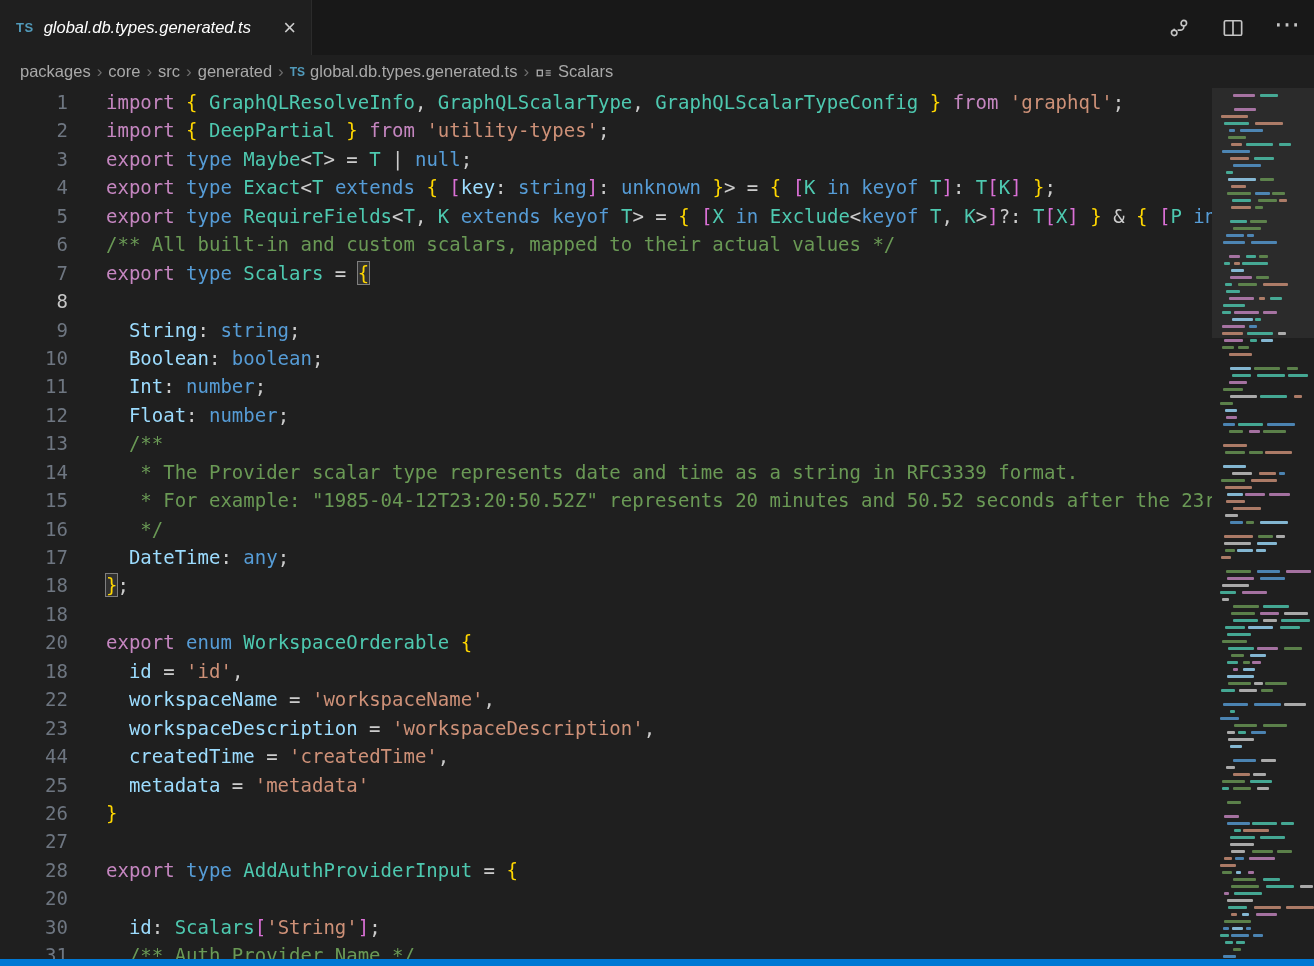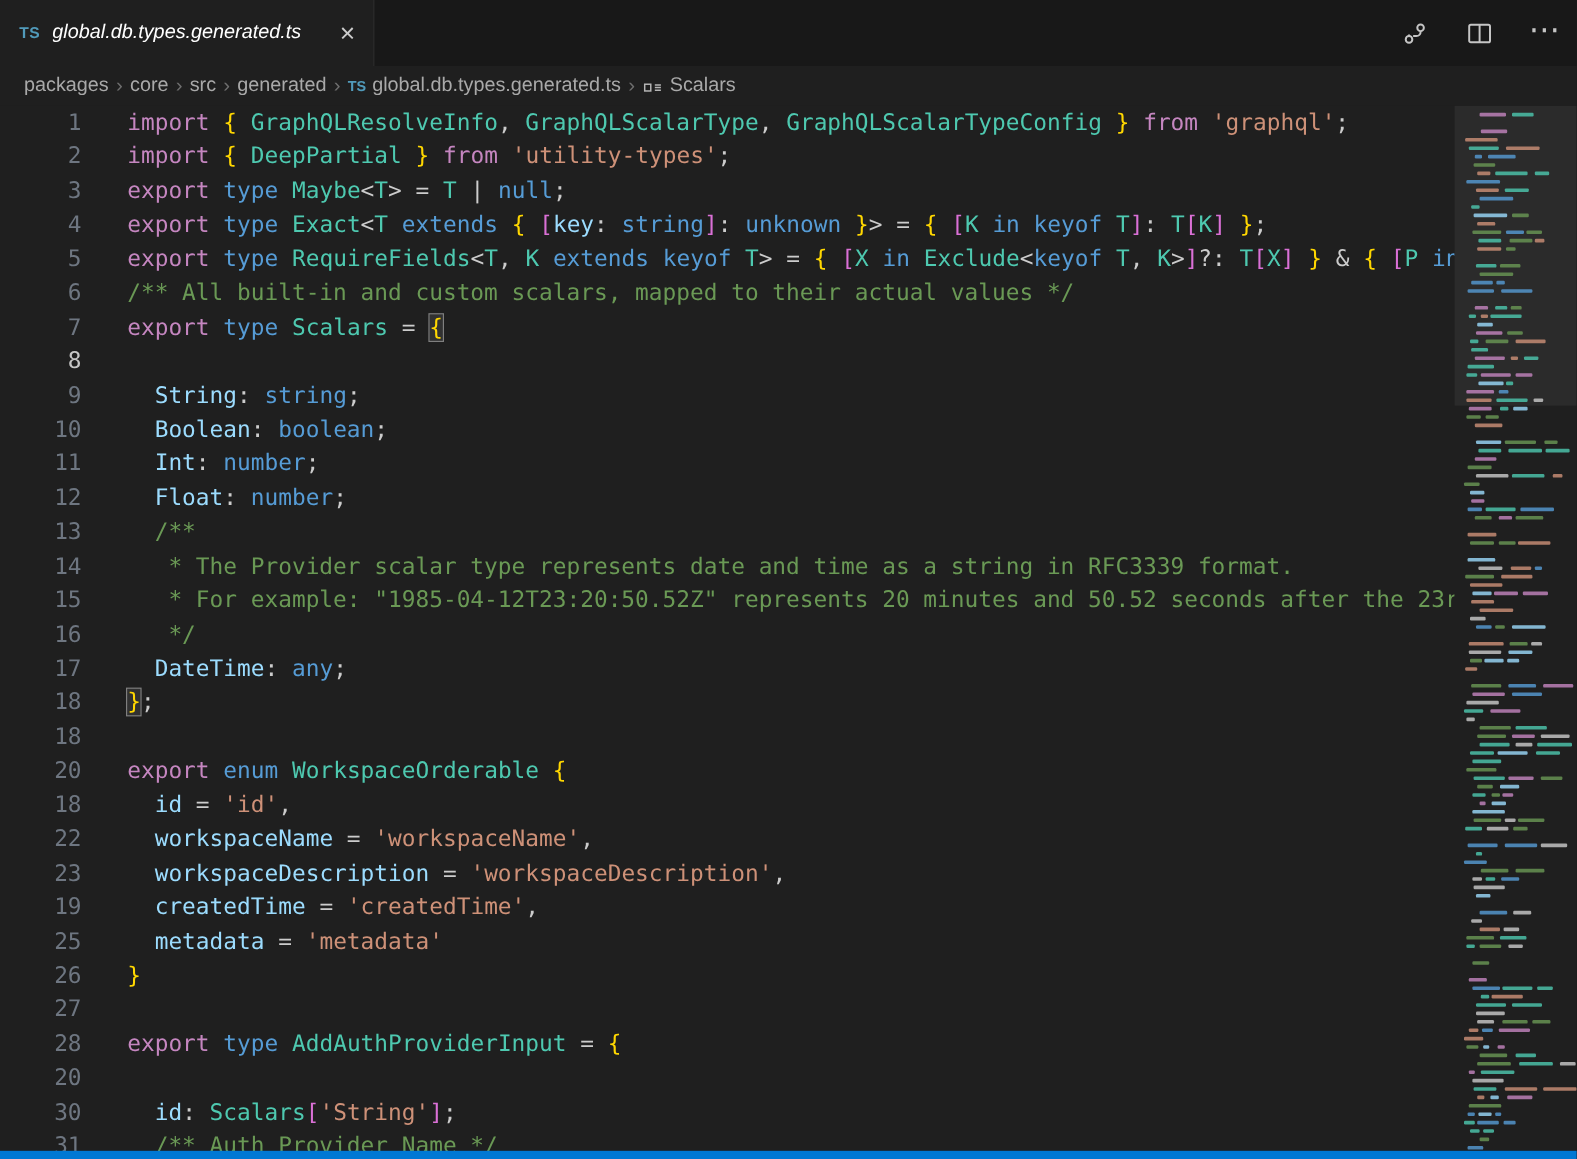--- a/index.html
+++ b/index.html
@@ -123,21 +123,21 @@
         <div class="code-line"><span class="ln">14</span><span class="lc"><span class="tk-com">   * The Provider scalar type represents date and time as a string in RFC3339 format.</span></span></div>
         <div class="code-line"><span class="ln">15</span><span class="lc"><span class="tk-com">   * For example: "1985-04-12T23:20:50.52Z" represents 20 minutes and 50.52 seconds after the 23rd minute</span></span></div>
         <div class="code-line"><span class="ln">16</span><span class="lc"><span class="tk-com">   */</span></span></div>
         <div class="code-line"><span class="ln">17</span><span class="lc"><span class="tk-pl">  </span><span class="tk-var">DateTime</span><span class="tk-pl">: </span><span class="tk-kw2">any</span><span class="tk-pl">;</span></span></div>
         <div class="code-line"><span class="ln">18</span><span class="lc"><span class="tk-b1m">}</span><span class="tk-pl">;</span></span></div>
         <div class="code-line"><span class="ln">18</span><span class="lc"></span></div>
         <div class="code-line"><span class="ln">20</span><span class="lc"><span class="tk-kw">export</span><span class="tk-pl"> </span><span class="tk-kw2">enum</span><span class="tk-pl"> </span><span class="tk-type">WorkspaceOrderable</span><span class="tk-pl"> </span><span class="tk-b1">{</span></span></div>
         <div class="code-line"><span class="ln">18</span><span class="lc"><span class="tk-pl">  </span><span class="tk-var">id</span><span class="tk-pl"> = </span><span class="tk-str">'id'</span><span class="tk-pl">,</span></span></div>
         <div class="code-line"><span class="ln">22</span><span class="lc"><span class="tk-pl">  </span><span class="tk-var">workspaceName</span><span class="tk-pl"> = </span><span class="tk-str">'workspaceName'</span><span class="tk-pl">,</span></span></div>
         <div class="code-line"><span class="ln">23</span><span class="lc"><span class="tk-pl">  </span><span class="tk-var">workspaceDescription</span><span class="tk-pl"> = </span><span class="tk-str">'workspaceDescription'</span><span class="tk-pl">,</span></span></div>
-        <div class="code-line"><span class="ln">19</span><span class="lc"><span class="tk-pl">  </span><span class="tk-var">createdTime</span><span class="tk-pl"> = </span><span class="tk-str">'createdTime'</span><span class="tk-pl">,</span></span></div>
+        <div class="code-line"><span class="ln">44</span><span class="lc"><span class="tk-pl">  </span><span class="tk-var">createdTime</span><span class="tk-pl"> = </span><span class="tk-str">'createdTime'</span><span class="tk-pl">,</span></span></div>
         <div class="code-line"><span class="ln">25</span><span class="lc"><span class="tk-pl">  </span><span class="tk-var">metadata</span><span class="tk-pl"> = </span><span class="tk-str">'metadata'</span></span></div>
         <div class="code-line"><span class="ln">26</span><span class="lc"><span class="tk-b1">}</span></span></div>
         <div class="code-line"><span class="ln">27</span><span class="lc"></span></div>
         <div class="code-line"><span class="ln">28</span><span class="lc"><span class="tk-kw">export</span><span class="tk-pl"> </span><span class="tk-kw2">type</span><span class="tk-pl"> </span><span class="tk-type">AddAuthProviderInput</span><span class="tk-pl"> = </span><span class="tk-b1">{</span></span></div>
         <div class="code-line"><span class="ln">20</span></div>
         <div class="code-line"><span class="ln">30</span><span class="lc"><span class="tk-pl">  </span><span class="tk-var">id</span><span class="tk-pl">: </span><span class="tk-type">Scalars</span><span class="tk-b2">[</span><span class="tk-str">'String'</span><span class="tk-b2">]</span><span class="tk-pl">;</span></span></div>
         <div class="code-line"><span class="ln">31</span><span class="lc"><span class="tk-com">  /** Auth Provider Name */</span></span></div>
       </div>
     <div class="minimap">
       <div class="mm-viewport"></div>

